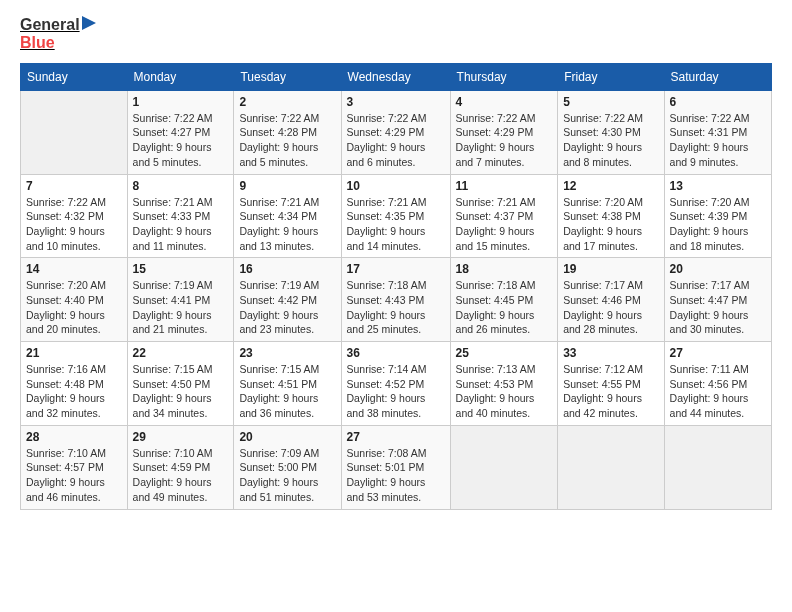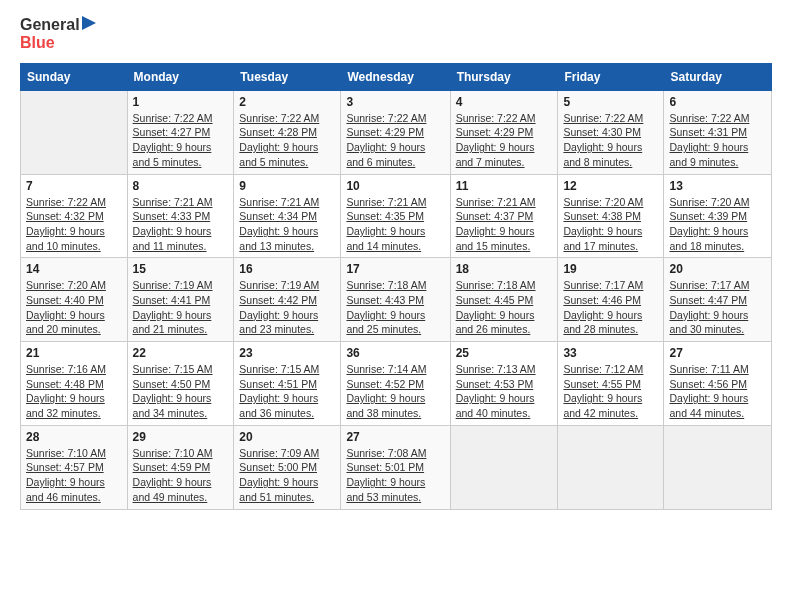--- a/index.html
+++ b/index.html
@@ -13,20 +13,21 @@
     .header {
       display: flex;
       align-items: flex-start;
       justify-content: space-between;
       margin-bottom: 10px;
     }
     .logo {
       display: flex;
       align-items: flex-start;
       gap: 4px;
+      text-decoration: underline;
     }
     .title-block {
       text-align: right;
     }
     .title-block h1 {
       font-size: 32px;
       font-weight: bold;
       color: #333;
     }
     .title-block h2 {
@@ -38,21 +39,21 @@
       width: 100%;
       border-collapse: collapse;
       font-size: 11px;
     }
     .calendar thead tr th {
       background: #1a5ca8;
       color: #fff;
       text-align: left;
       padding: 6px 6px;
       font-size: 12px;
-      font-weight: bold;
+      font-weight: normal;
       border: 1px solid #1a5ca8;
     }
     .calendar tbody tr td {
       vertical-align: top;
       border: 1px solid #ccc;
       padding: 4px 5px;
       min-height: 80px;
       width: 113px;
     }
     .calendar tbody tr:nth-child(odd) td {
@@ -65,21 +66,20 @@
       font-weight: bold;
       font-size: 12px;
       color: #222;
       display: block;
       margin-bottom: 2px;
     }
     .day-info {
       color: #333;
       font-size: 10.5px;
       line-height: 1.4;
-      text-decoration: underline;
     }
     .empty-cell {
       background: #f0f0f0 !important;
     }
   </style>
 </head>
 <body>
 
 <div class="header">
   <div class="logo">

